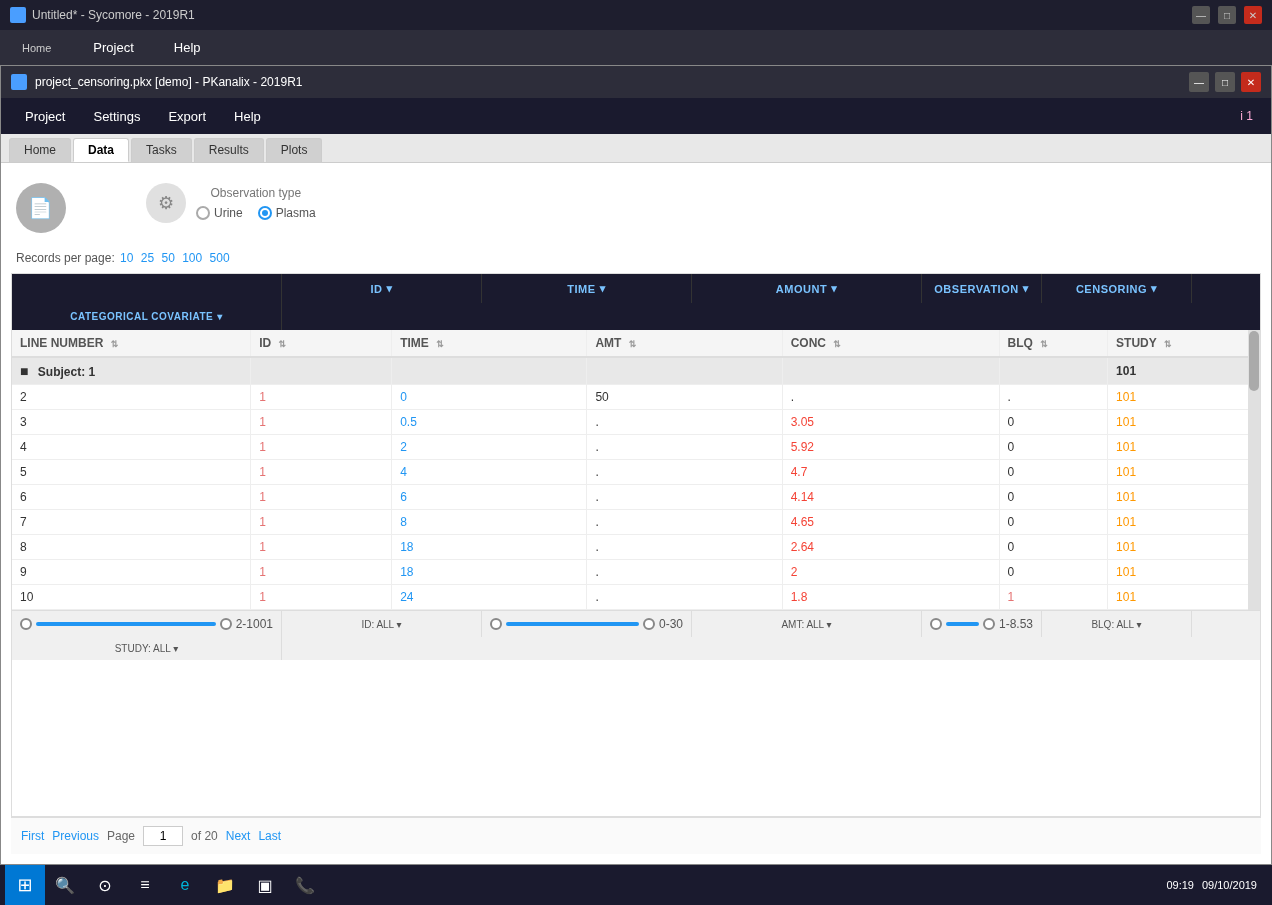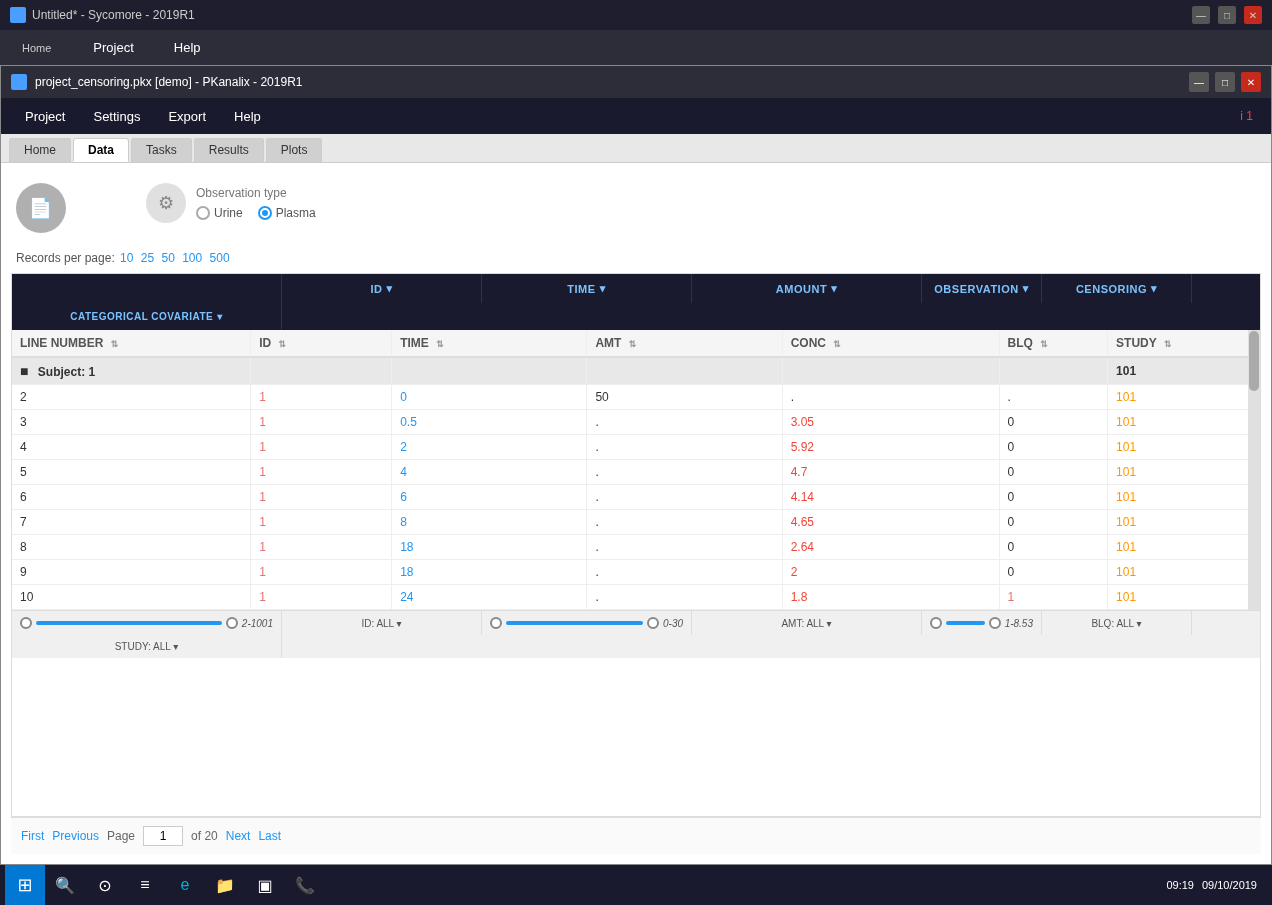--- a/index.html
+++ b/index.html
@@ -107,21 +107,21 @@
       padding: 0 10px;
     }
     .app-menubar .menu-item {
       color: #fff;
       padding: 6px 14px;
       cursor: pointer;
       font-size: 13px;
     }
     .app-menubar .info-badge {
       margin-left: auto;
-      color: #ef4444;
+      color: #f9a8d4;
       font-size: 12px;
       padding: 4px 8px;
     }
 
     
     .tabs-bar {
       background: #e8e8e8;
       display: flex;
       border-bottom: 1px solid #ccc;
       padding: 4px 8px 0;
@@ -185,21 +185,21 @@
       align-items: center;
       gap: 10px;
     }
     .gear-icon {
       width: 40px; height: 40px;
       border-radius: 50%;
       background: #e0e0e0;
       display: flex; align-items: center; justify-content: center;
       font-size: 18px; color: #888;
     }
-    .obs-type { display: flex; flex-direction: column; gap: 6px; }
+    .obs-type { display: flex; flex-direction: column; gap: 6px; align-items: center; }
     .obs-label { font-size: 12px; color: #777; }
     .radio-group { display: flex; gap: 15px; align-items: center; }
     .radio-item { display: flex; align-items: center; gap: 4px; font-size: 12px; color: #555; }
     .radio-circle {
       width: 14px; height: 14px;
       border-radius: 50%;
       border: 2px solid #aaa;
       display: flex; align-items: center; justify-content: center;
     }
     .radio-circle.active { border-color: #2196F3; }
@@ -297,21 +297,21 @@
       align-items: center;
       justify-content: center;
       border-right: 1px solid #ddd;
     }
     .range-slider {
       display: flex;
       align-items: center;
       gap: 4px;
       width: 100%;
     }
-    .range-label { font-size: 10px; color: #555; white-space: nowrap; font-style: italic; }
+    .range-label { font-size: 12px; color: #555; white-space: nowrap; }
     .slider-track {
       flex: 1;
       height: 4px;
       background: #2196F3;
       border-radius: 2px;
       position: relative;
     }
     .slider-dot {
       width: 12px; height: 12px;
       border-radius: 50%;

